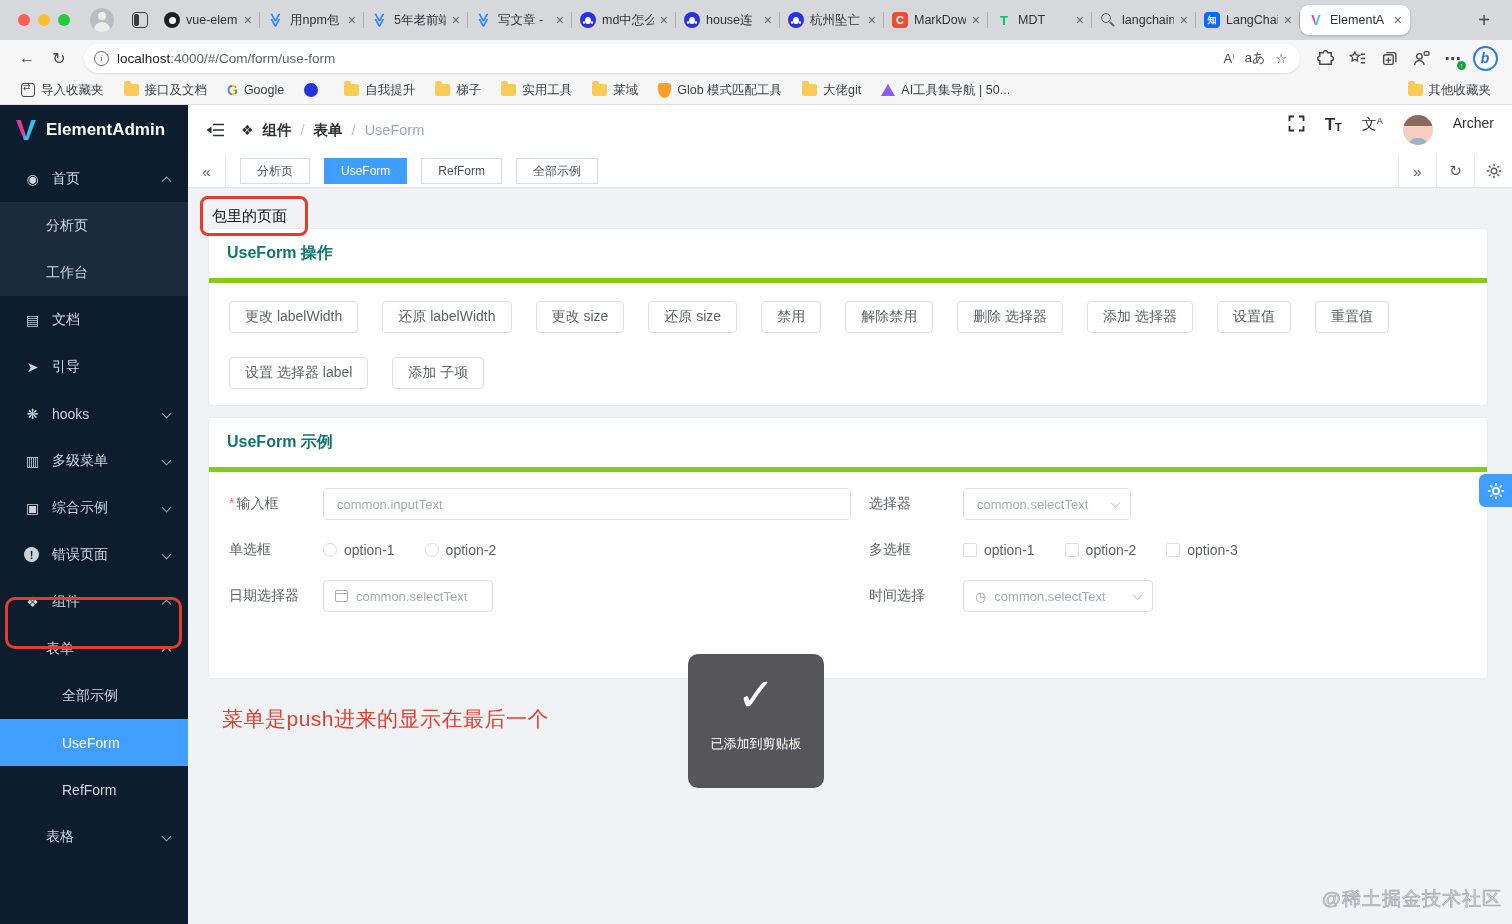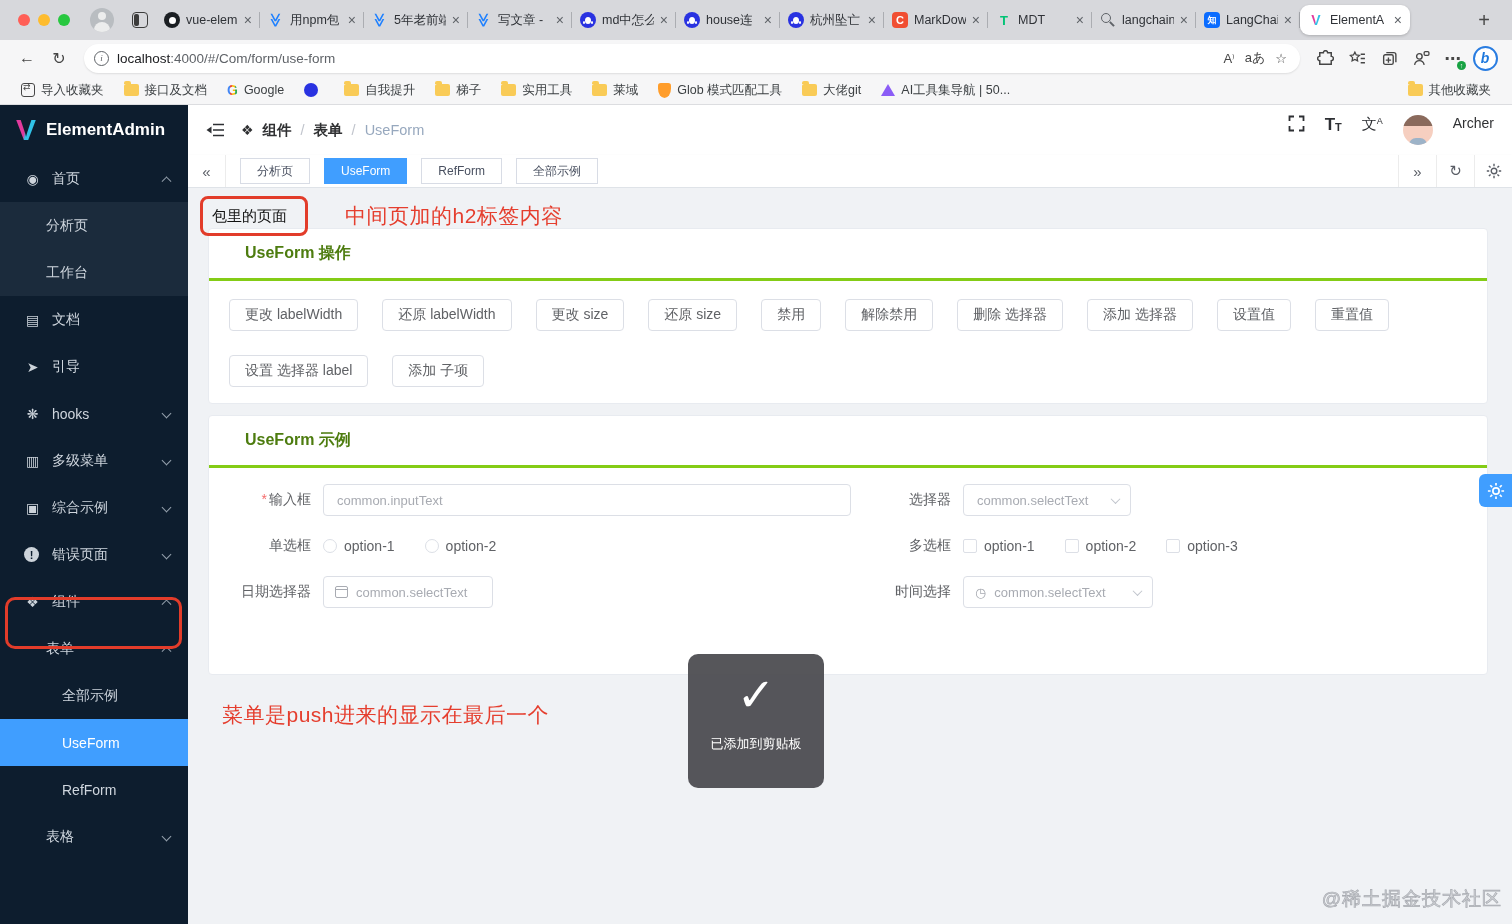--- a/index.html
+++ b/index.html
@@ -114,29 +114,29 @@
   .tag{height:26px;display:flex;align-items:center;padding:0 16px;border:1px solid #d8dce5;background:#fff;color:#495060;font-size:12px;cursor:pointer;white-space:nowrap}
   .tag.active{background:#409eff;border-color:#409eff;color:#fff}
 
   .content{flex:1;background:#f0f2f5;position:relative;padding:40px 24px 0 20px;overflow:hidden}
   .anno-page-box{position:absolute;left:12px;top:8px;width:108px;height:40px;border:3px solid #e23c2a;border-radius:8px;background:transparent;display:flex;align-items:center;padding-left:9px;z-index:5}
   .anno-page-box span{font-size:15px;color:#111}
   .anno-note1{position:absolute;left:157px;top:14px;font-size:21px;color:#e53e2e;letter-spacing:.5px;z-index:5}
   .anno-note2{margin:26px 0 0 14px;font-size:21px;color:#e53e2e;letter-spacing:.5px}
 
   .card{background:#fff;border:1px solid #e8ebf0;border-radius:4px;margin-bottom:11px}
-  .card-h{padding:14px 36px;border-bottom:3px solid #84cc16;font-size:16px;font-weight:700;color:#4d7c0f}
+  .card-h{padding:14px 18px;border-bottom:5px solid #84cc16;font-size:16px;font-weight:700;color:#0f766e}
   .card-b{padding:18px 20px 14px}
   .btnrow{display:flex;flex-wrap:wrap;gap:24px;margin-bottom:12px}
   .btnrow:last-child{margin-bottom:2px}
   .ebtn{height:32px;padding:0 15px;background:#fff;border:1px solid #dcdfe6;border-radius:4px;color:#606266;font-size:14px;font-family:inherit;cursor:pointer;white-space:nowrap}
 
   .form{display:grid;grid-template-columns:640px 1fr;row-gap:14px;padding:16px 20px 20px}
   .fitem{display:flex;align-items:center;height:32px}
-  .flabel{width:94px;flex:none;text-align:right;padding-right:12px;font-size:14px;color:#606266;white-space:nowrap}
+  .flabel{width:94px;flex:none;text-align:left;padding-right:12px;font-size:14px;color:#606266;white-space:nowrap}
   .req{color:#f56c6c;margin-right:2px}
   .einput{height:32px;border:1px solid #dcdfe6;border-radius:4px;background:#fff;display:flex;align-items:center;padding:0 11px;gap:6px}
   .einput input{border:none;outline:none;flex:1;font-size:13px;color:#0c4a6e;font-family:Liberation Sans, sans-serif;background:transparent;min-width:0}
   .einput input::placeholder{color:#a8abb2}
   .w-input{width:528px}
   .w-select{width:168px}
   .w-date{width:170px}
   .w-time{width:190px}
   .selchev{width:7px;height:7px;border-right:1.4px solid #c0c4cc;border-bottom:1.4px solid #c0c4cc;transform:rotate(45deg) translate(-1px,-1px);flex:none}
   .cal-ic{width:13px;height:12px;border:1.3px solid #a8abb2;border-radius:2px;position:relative;flex:none}
@@ -475,21 +475,20 @@
             <circle cx="8" cy="8" r="2.8" fill="none" stroke="#5a5e66" stroke-width="1.4"></circle>
             <path d="M8 .8v2.4M8 12.8v2.4M.8 8h2.4M12.8 8h2.4M2.9 2.9l1.7 1.7M11.4 11.4l1.7 1.7M13.1 2.9l-1.7 1.7M4.6 11.4l-1.7 1.7" stroke="#5a5e66" stroke-width="1.4"></path>
           </svg>
       </span>
     </div>
 
     <div class="content">
       <div class="anno-page-box">
         <span>包里的页面</span>
       </div>
-      <div class="anno-note1">中间页加的h2标签内容</div>
 
       <div class="card">
         <div class="card-h">UseForm 操作</div>
         <div class="card-b">
           <div class="btnrow">
 
           <button class="ebtn">更改 labelWidth</button>
               <button class="ebtn">还原 labelWidth</button>
               <button class="ebtn">更改 size</button>
               <button class="ebtn">还原 size</button>

